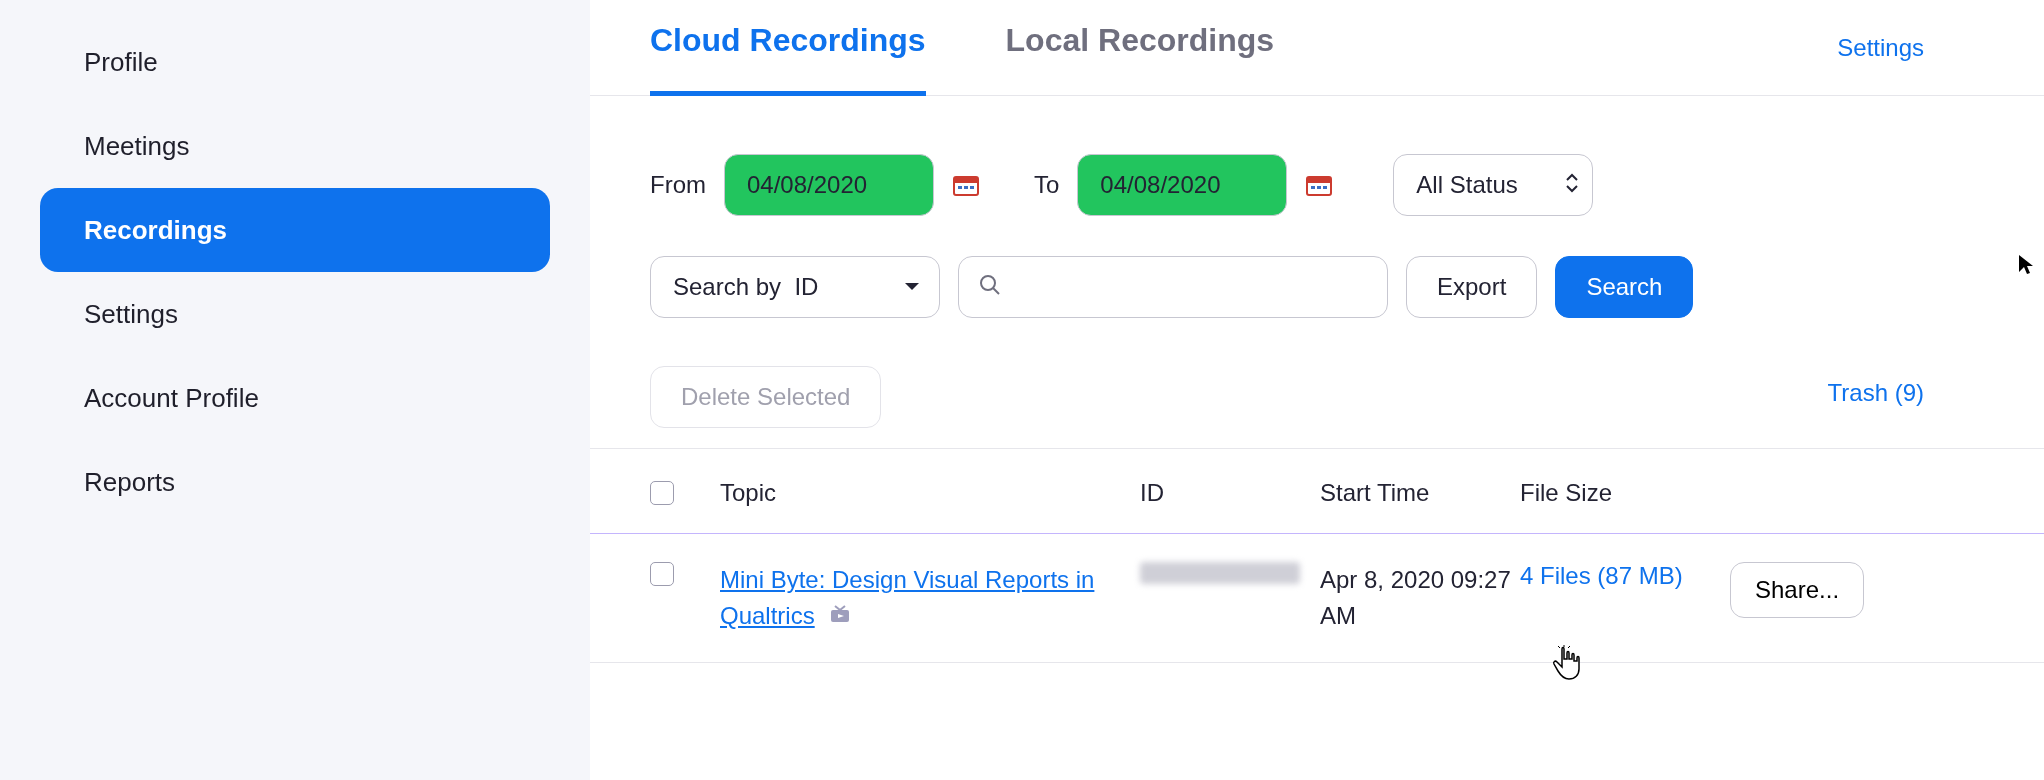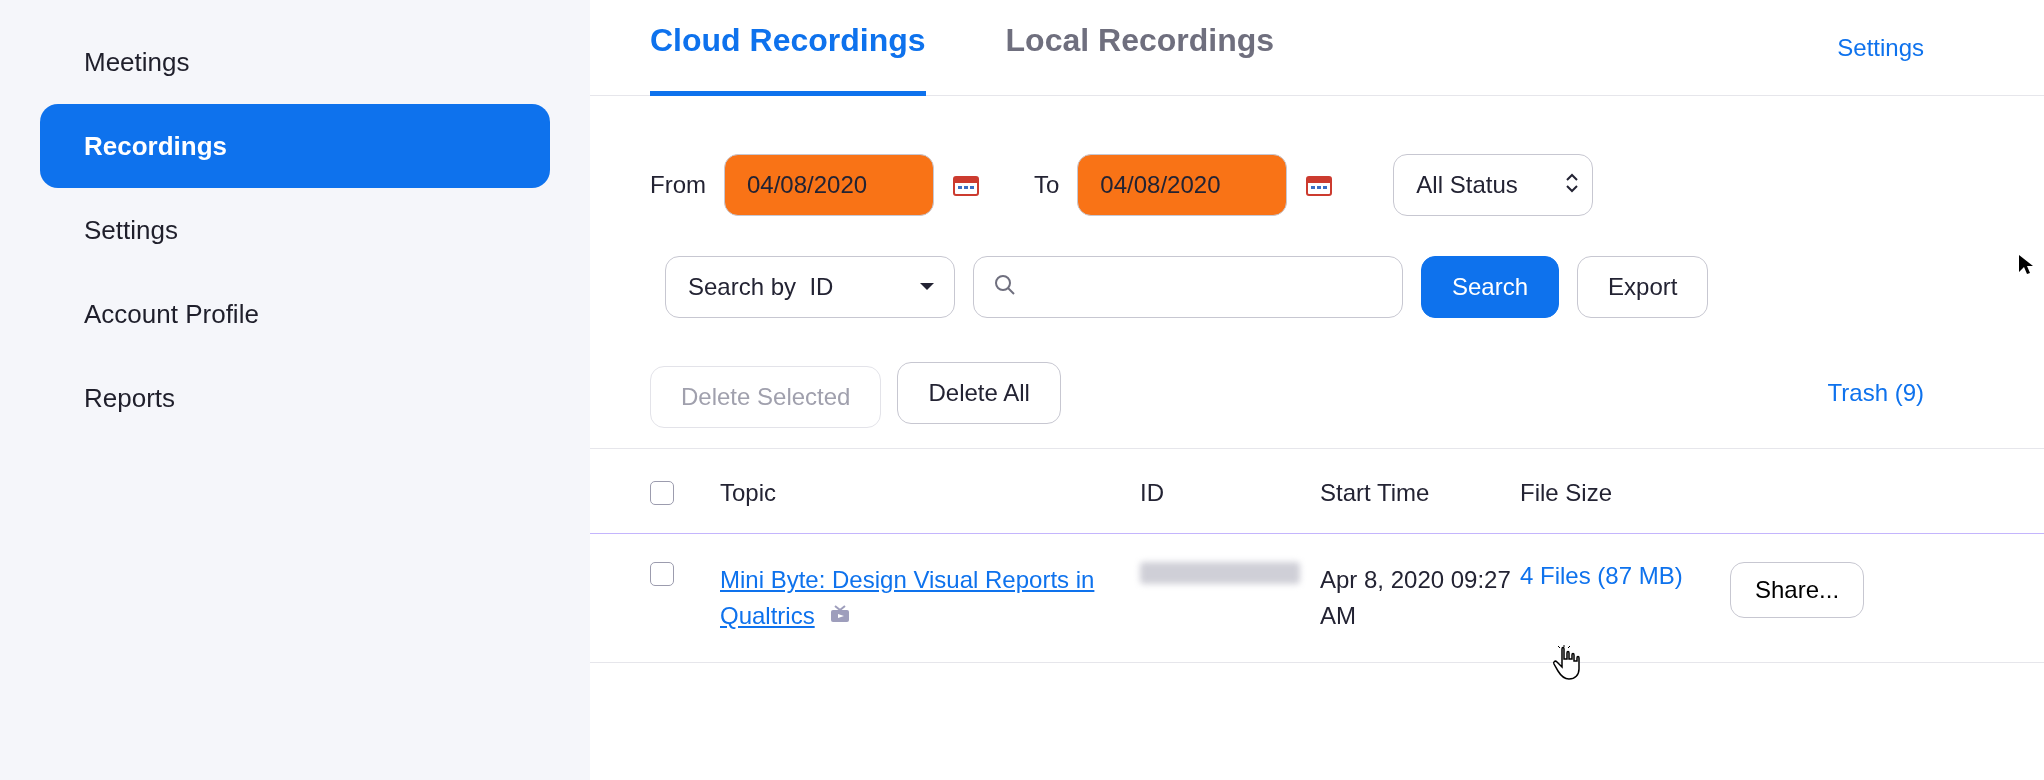--- a/index.html
+++ b/index.html
@@ -89,21 +89,21 @@
     color: #232333;
   }
   .date-input {
     width: 210px;
     height: 62px;
     border: 1px solid #c7c7d1;
     border-radius: 14px;
     padding: 0 22px;
     font-size: 24px;
     color: #232333;
-    background: #f97316;
+    background: #22c55e;
   }
   .cal-icon {
     width: 28px; height: 24px;
     display: inline-block;
   }
   .select-wrap {
     position: relative;
     display: inline-flex;
     align-items: center;
   }
@@ -131,21 +131,20 @@
   .searchby-select {
     width: 290px;
     height: 62px;
     border: 1px solid #c7c7d1;
     border-radius: 14px;
     padding: 0 40px 0 22px;
     font-size: 24px;
     color: #232333;
     background: #fff;
     appearance: none;
-    margin-left: 15px;
   }
   .caret-down {
     position: absolute;
     right: 20px;
     pointer-events: none;
   }
   .search-box {
     position: relative;
     width: 430px;
   }
@@ -243,20 +242,21 @@
     background:#fff;
   }
   .cursor-arrow { position:absolute; top:254px; right:10px; }
   .cursor-hand  { position:absolute; left:960px; top:645px; }
 </style>
 </head>
 <body>
 
 <div class="layout">
   <div class="sidebar">
+    <div class="sidebar-item">Profile</div>
     <div class="sidebar-item">Meetings</div>
     <div class="sidebar-item active">Recordings</div>
     <div class="sidebar-item">Settings</div>
     <div class="sidebar-item">Account Profile</div>
     <div class="sidebar-item">Reports</div>
   </div>
 
   <div class="main">
     <div class="tabbar">
       <div class="tab active">Cloud Recordings</div>
@@ -312,28 +312,27 @@
         </div>
         <div class="search-box">
           <span class="search-icon">
             <svg width="24" height="24" viewBox="0 0 24 24">
                 <circle cx="10" cy="10" r="7" fill="none" stroke="#6f6f7e" stroke-width="2"></circle>
                 <line x1="15" y1="15" x2="21" y2="21" stroke="#6f6f7e" stroke-width="2"></line>
               </svg>
           </span>
           <input class="search-input" value="" style="">
         </div>
+        <button class="btn">Export</button>
         <button class="btn btn-primary">Search</button>
-        <button class="btn">Export</button>
       </div>
     </div>
 
     <div class="actions-row">
       <button class="btn btn-disabled">Delete Selected</button>
-      <button class="btn">Delete All</button>
       <span class="trash-link">Trash (9)</span>
     </div>
 
     <div class="table-head">
       <div class="col-check">
         <div class="checkbox"></div>
       </div>
       <div class="col-topic">Topic</div>
       <div class="col-id">ID</div>
       <div class="col-start">Start Time</div>

